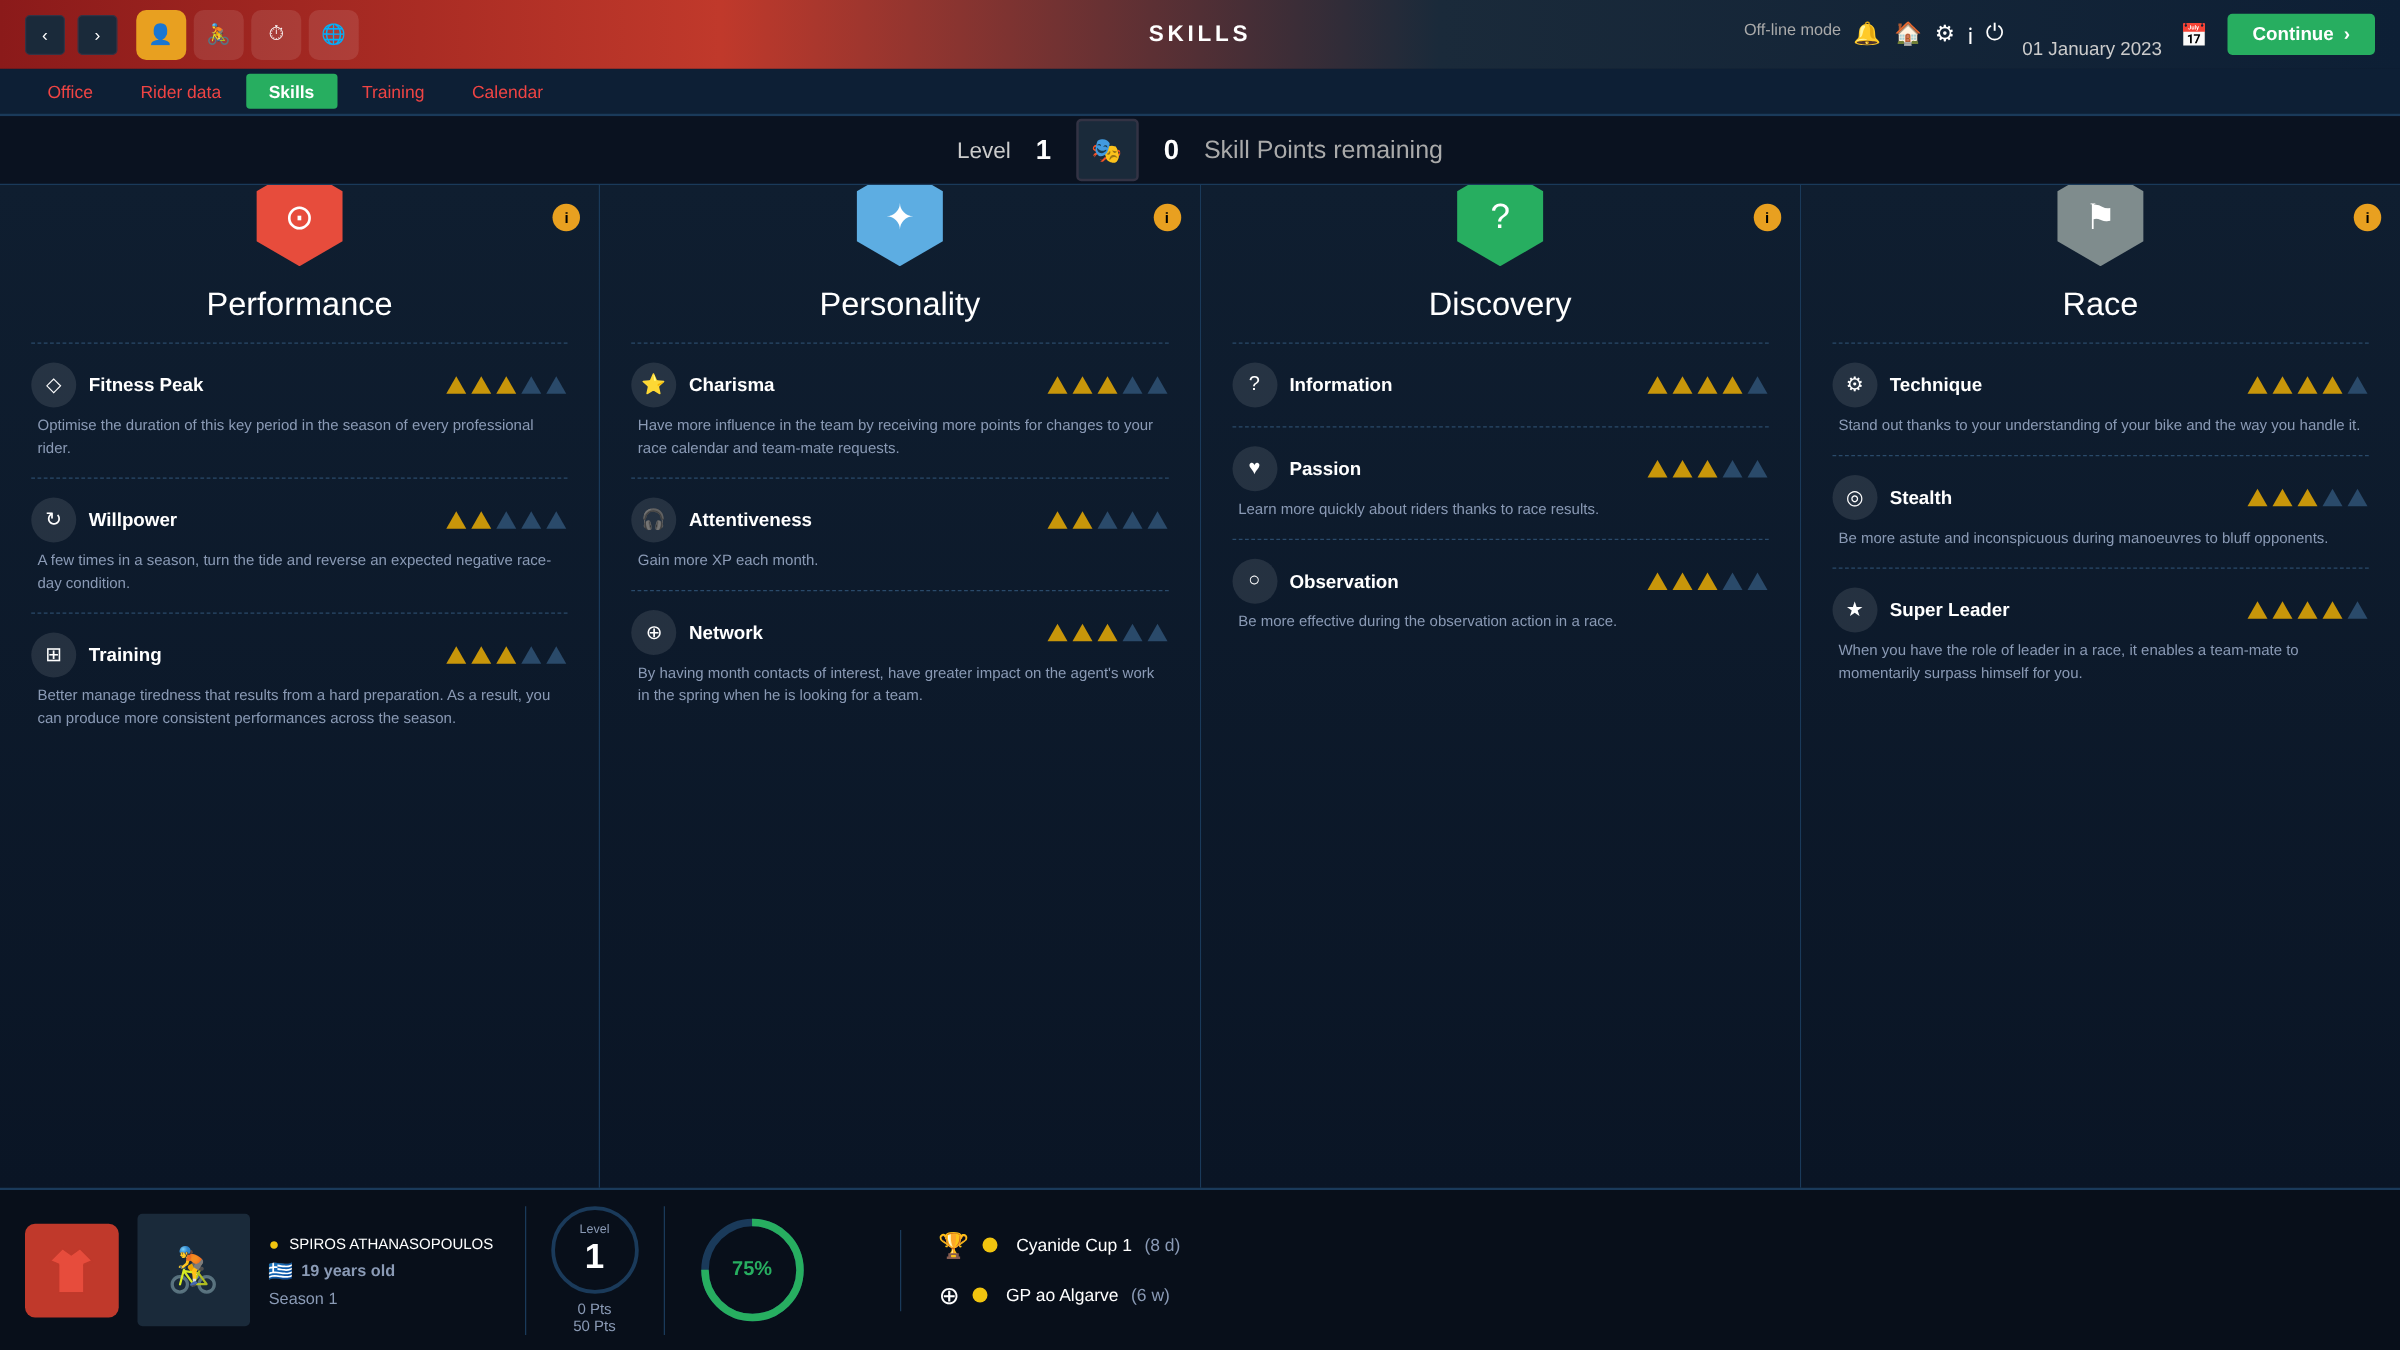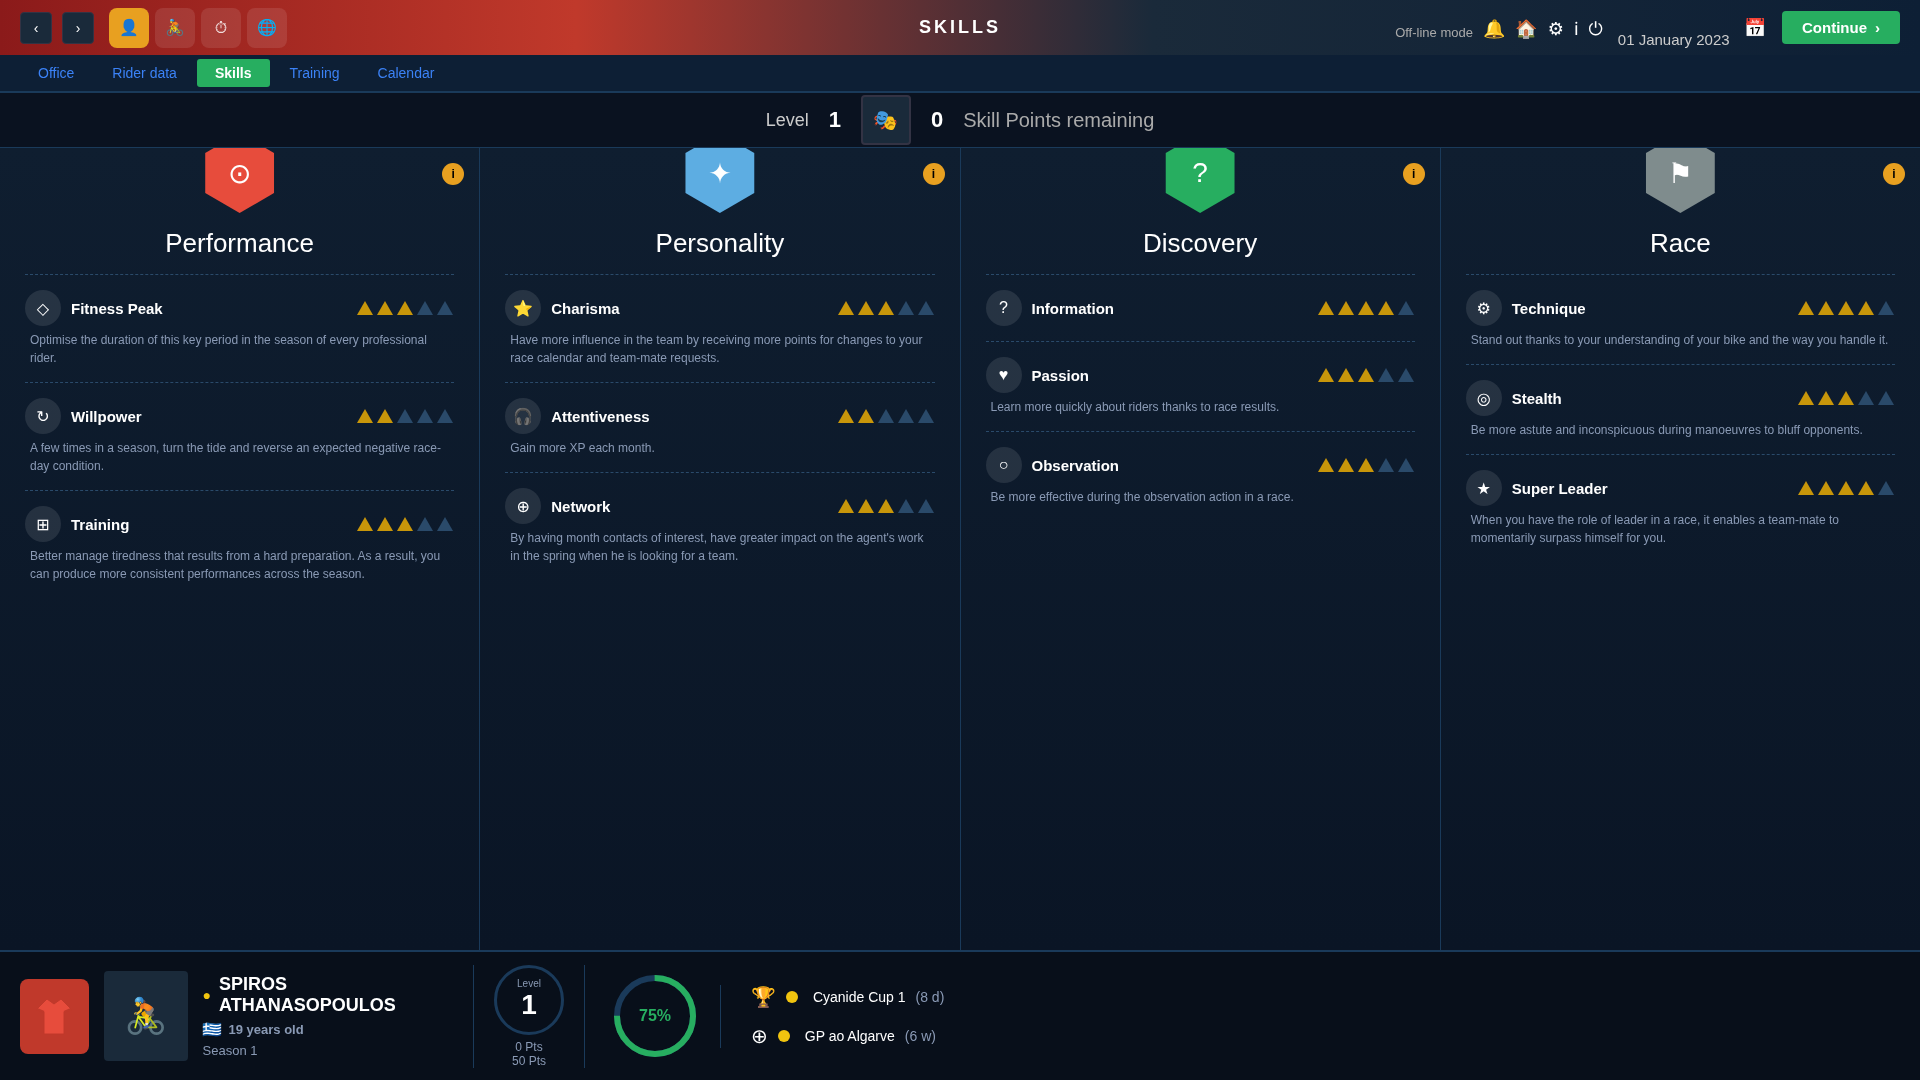--- a/index.html
+++ b/index.html
@@ -63,21 +63,21 @@
       border-radius: 8px;
     }
     .top-right {
       display: flex;
       align-items: center;
       gap: 15px;
     }
     .top-right-icons {
       display: flex;
       gap: 10px;
-      align-items: flex-end;
+      align-items: flex-start;
       font-size: 16px;
     }
     .date-display {
       font-size: 15px;
       color: #ccc;
       margin-top: 24px;
     }
     .continue-btn {
       background: #27ae60;
       color: #fff;
@@ -100,21 +100,21 @@
       align-items: center;
       padding: 0 20px;
       gap: 2px;
       border-bottom: 2px solid #1a3a5a;
     }
     .tab {
       padding: 6px 18px;
       font-size: 14px;
       cursor: pointer;
       border-radius: 3px;
-      color: #3b82f6;
+      color: #ef4444;
     }
     .tab.active {
       background: #27ae60;
       color: #fff;
       font-weight: bold;
     }
 
     
     .level-bar {
       height: 55px;
@@ -309,22 +309,22 @@
       font-size: 35px;
     }
 
     .rider-info {
       display: flex;
       flex-direction: column;
       gap: 4px;
     }
 
     .rider-name {
-      font-size: 18px;
-      font-weight: bold;
+      font-size: 12px;
+      font-weight: normal;
       color: #fff;
     }
 
     .rider-age {
       font-size: 13px;
       color: #8a9ab5;
       font-weight: bold;
     }
 
     .rider-season {

